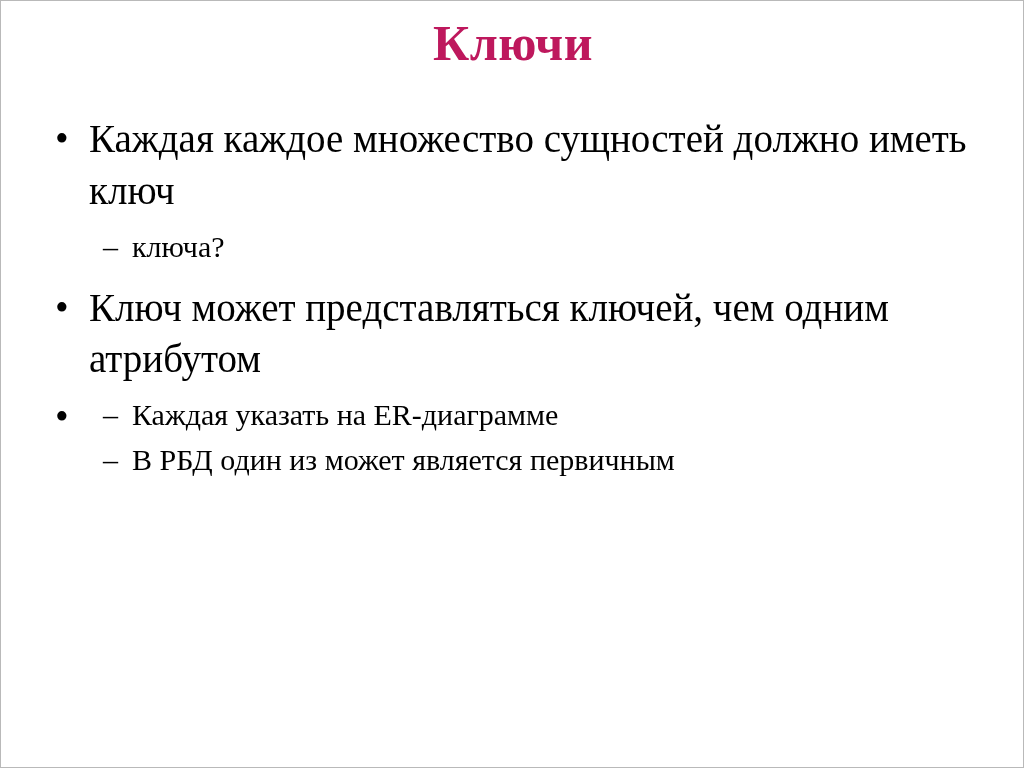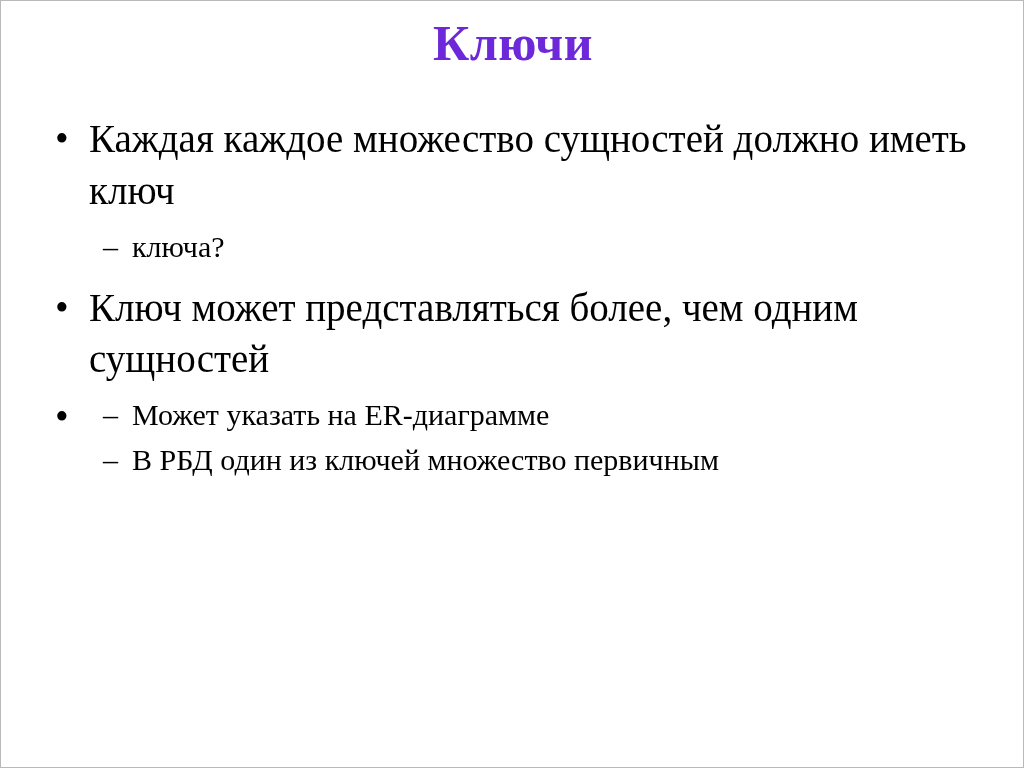--- a/index.html
+++ b/index.html
@@ -23,21 +23,21 @@
   .slide-title {
     position: absolute;
     top: 14px;
     left: 0;
     width: 1024px;
     text-align: center;
     font-family: "Liberation Serif", "DejaVu Serif", serif;
     font-size: 50px;
     font-weight: bold;
     line-height: 1.12;
-    color: #6d28d9;
+    color: #be185d;
     letter-spacing: 0.5px;
   }
   .body-area {
     position: absolute;
     top: 112px;
     left: 46px;
     width: 952px;
   }
   .bullet-l1 {
     position: relative;
@@ -93,31 +93,31 @@
       <span class="text">Каждая каждое множество сущностей должно иметь ключ</span>
     </div>
 
     <div class="bullet-l2 gap-after-sub gap-before-sub">
       <span class="marker">–</span>
       <span class="text">ключа?</span>
     </div>
 
     <div class="bullet-l1">
       <span class="marker">•</span>
-      <span class="text">Ключ может представляться более, чем одним сущностей</span>
+      <span class="text">Ключ может представляться ключей, чем одним атрибутом</span>
     </div>
 
     <div class="bullet-l1">
       <span class="marker">•</span>
     </div>
 
     <div class="bullet-l2 gap-before-sub">
       <span class="marker">–</span>
-      <span class="text">Может указать на ER-диаграмме</span>
+      <span class="text">Каждая указать на ER-диаграмме</span>
     </div>
 
     <div class="bullet-l2">
       <span class="marker">–</span>
-      <span class="text">В РБД один из ключей множество первичным</span>
+      <span class="text">В РБД один из может является первичным</span>
     </div>
 
   </div>
 </div>
 
 </body></html>

